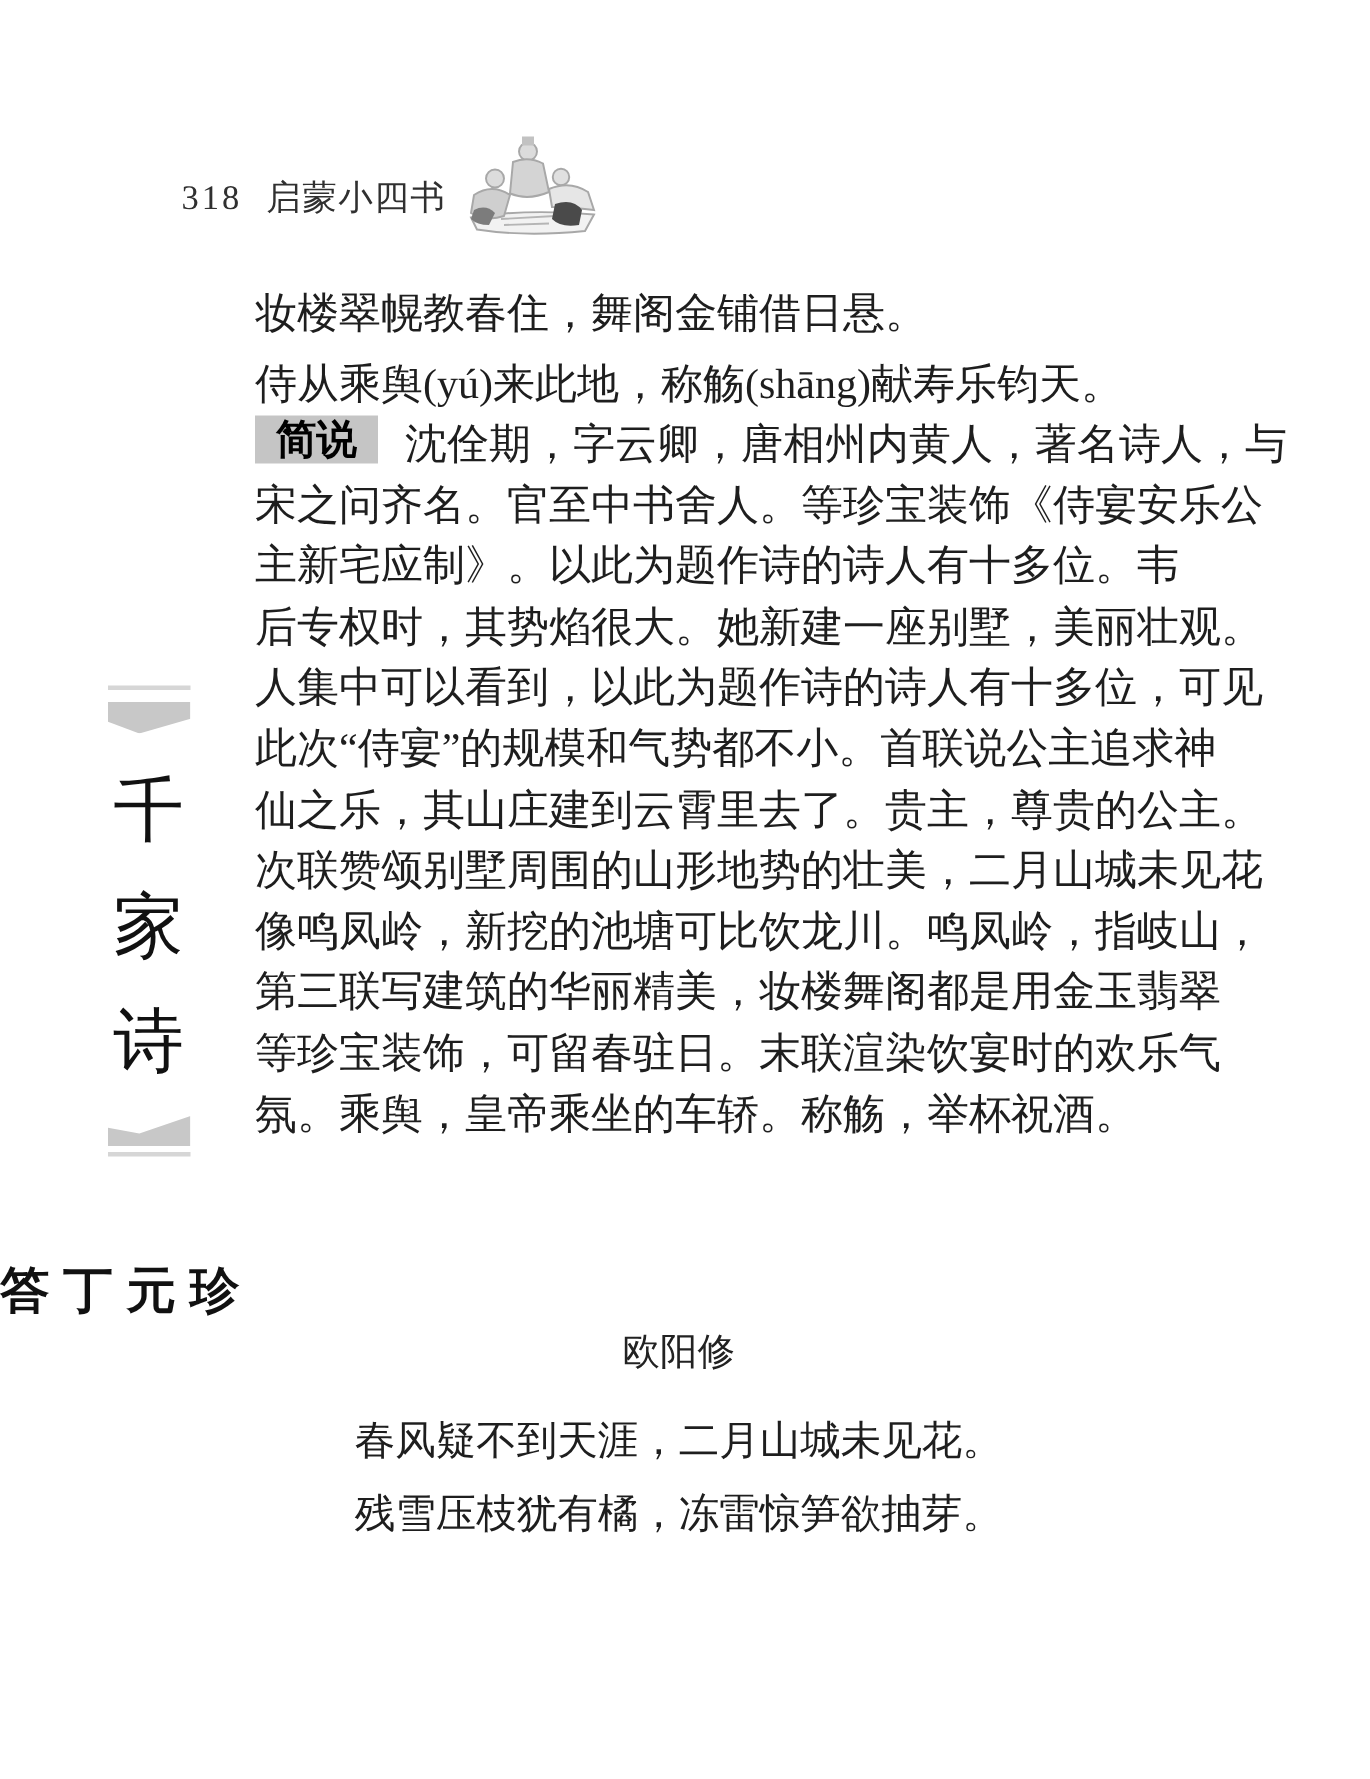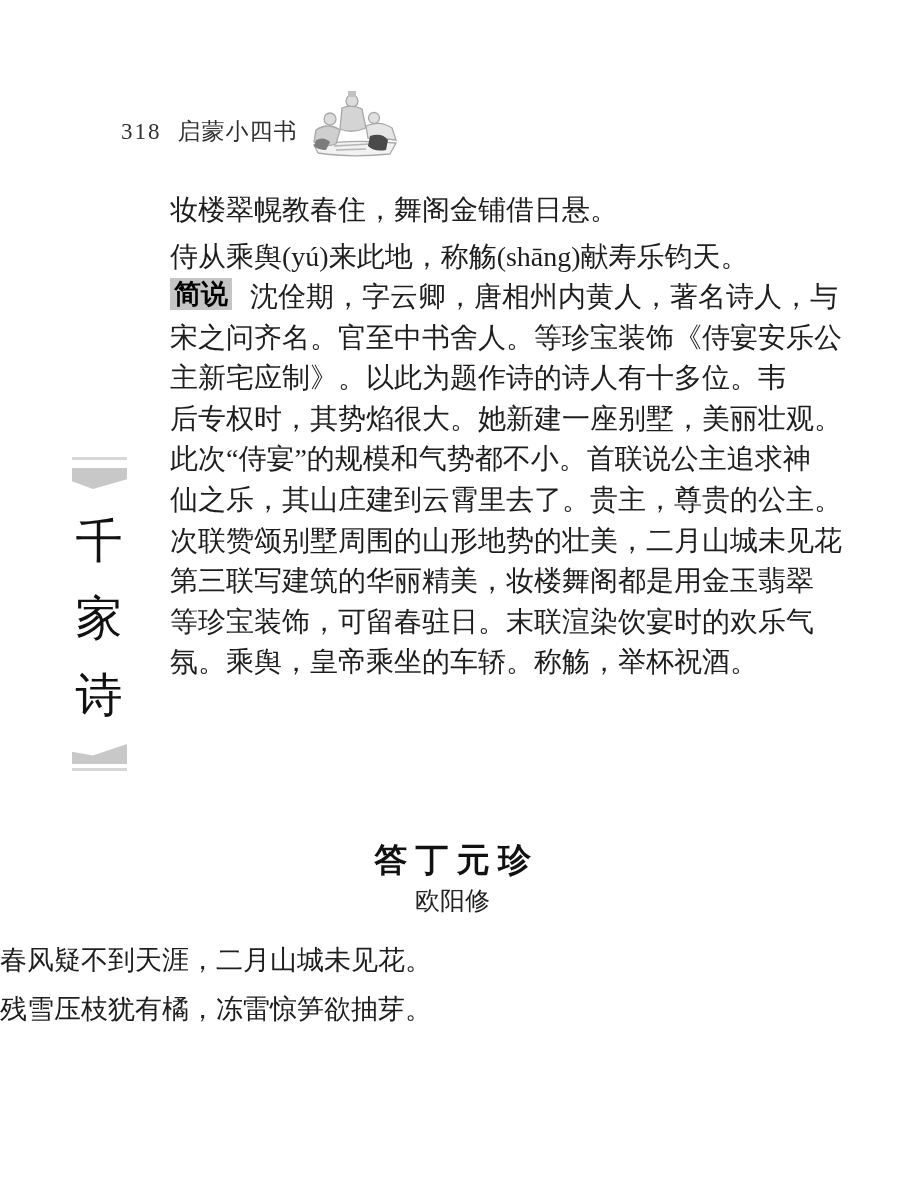--- a/index.html
+++ b/index.html
@@ -104,51 +104,51 @@
     text-align-last: left;
   }
   .jianshuo-label {
     display: inline-block;
     background: #c5c5c5;
     color: #000;
     font-weight: bold;
     font-size: 27px;
     line-height: 32px;
     height: 32px;
-    padding: 0 4px;
+    padding: 0 14px;
     margin-right: 18px;
     vertical-align: 3px;
   }
 
   
   .next-title {
     position: absolute;
     left: 0;
     top: 838px;
     width: 905px;
-    text-align: center;
-    font-family: Liberation Serif, serif;
+    font-family: Liberation Sans, sans-serif;
     font-weight: bold;
     font-size: 33px;
     color: #111;
   }
   .next-author {
     position: absolute;
     left: 0;
     top: 884px;
     width: 905px;
     text-align: center;
     font-size: 25px;
     color: #222;
   }
   .next-poem {
     position: absolute;
     left: 0;
     top: 936px;
     width: 905px;
+    text-align: center;
     font-size: 27px;
     line-height: 49px;
     white-space: nowrap;
   }
 </style>
 </head>
 <body>
 
 <div id="page">
 
@@ -192,23 +192,25 @@
     <div>侍从乘舆(yú)来此地，称觞(shāng)献寿乐钧天。</div>
   </div>
 
   <div class="commentary">
     <div class="c-line">
       <span class="jianshuo-label">简说</span><span>沈佺期，字云卿，唐相州内黄人，著名诗人，与</span>
     </div>
     <div class="c-line">宋之问齐名。官至中书舍人。等珍宝装饰《侍宴安乐公</div>
     <div class="c-line">主新宅应制》。以此为题作诗的诗人有十多位。韦</div>
     <div class="c-line">后专权时，其势焰很大。她新建一座别墅，美丽壮观。</div>
+    <div class="c-line">人集中可以看到，以此为题作诗的诗人有十多位，可见</div>
     <div class="c-line">此次“侍宴”的规模和气势都不小。首联说公主追求神</div>
     <div class="c-line">仙之乐，其山庄建到云霄里去了。贵主，尊贵的公主。</div>
     <div class="c-line">次联赞颂别墅周围的山形地势的壮美，二月山城未见花</div>
+    <div class="c-line">像鸣凤岭，新挖的池塘可比饮龙川。鸣凤岭，指岐山，</div>
     <div class="c-line">第三联写建筑的华丽精美，妆楼舞阁都是用金玉翡翠</div>
     <div class="c-line">等珍宝装饰，可留春驻日。末联渲染饮宴时的欢乐气</div>
     <div class="c-line last">氛。乘舆，皇帝乘坐的车轿。称觞，举杯祝酒。</div>
   </div>
 
   <div class="next-title">答 丁 元 珍</div>
   <div class="next-author">欧阳修</div>
   <div class="next-poem">
     <div>春风疑不到天涯，二月山城未见花。</div>
     <div>残雪压枝犹有橘，冻雷惊笋欲抽芽。</div>

